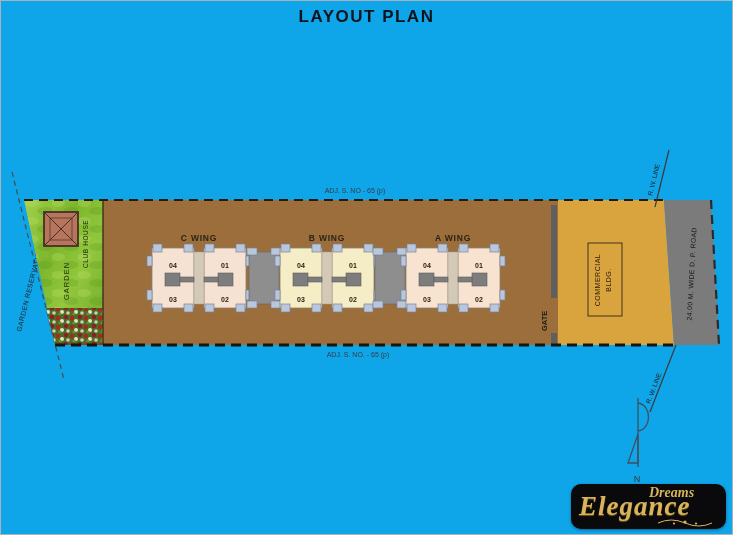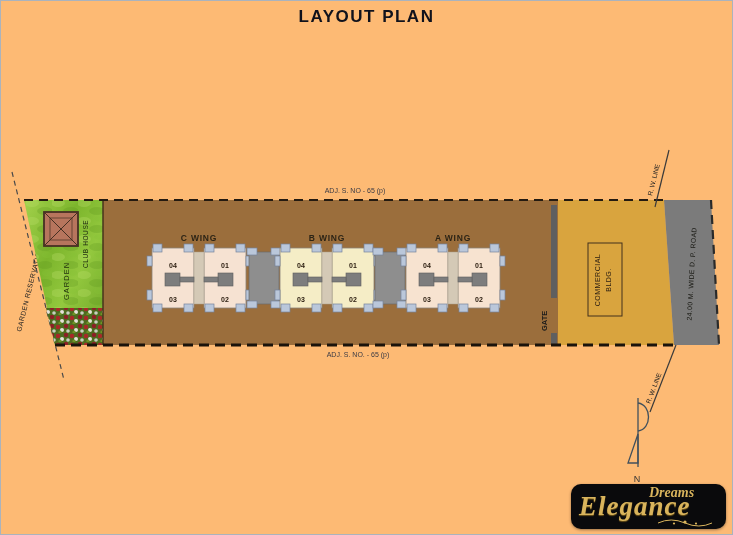--- a/index.html
+++ b/index.html
@@ -1,18 +1,18 @@
 <!DOCTYPE html>
 <html><head>
 <meta charset="utf-8">
 <style>
   html,body{margin:0;padding:0;}
   .stage{
     position:relative;width:733px;height:535px;overflow:hidden;
-    background:#fdba74;
+    background:#0ea5e9;
     font-family:"Liberation Sans",sans-serif;
     box-shadow:inset 0 0 0 1px #aab3bd;
   }
   .title{
     position:absolute;top:7px;left:0;width:100%;text-align:center;
     font-family:"Liberation Sans",sans-serif;
     font-weight:bold;font-size:17px;letter-spacing:1.5px;color:#10121c;
   }
   .plan-svg{position:absolute;left:0;top:0;}
   .logo{

